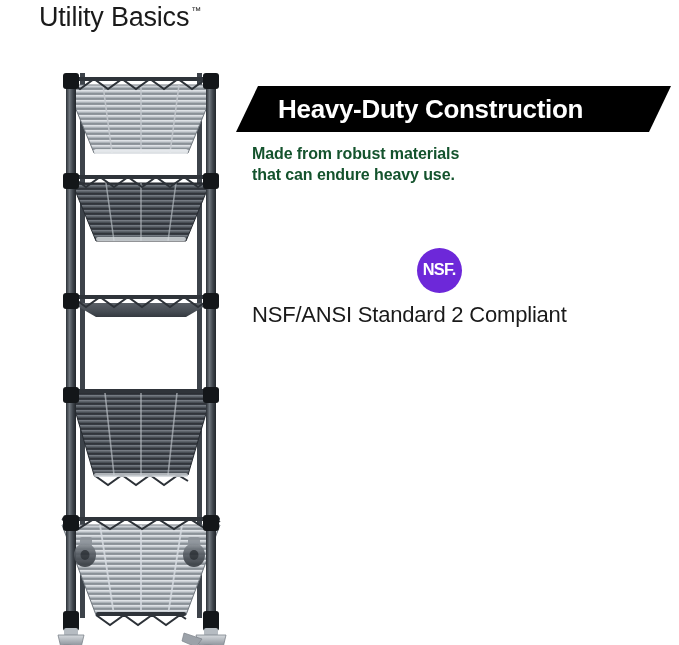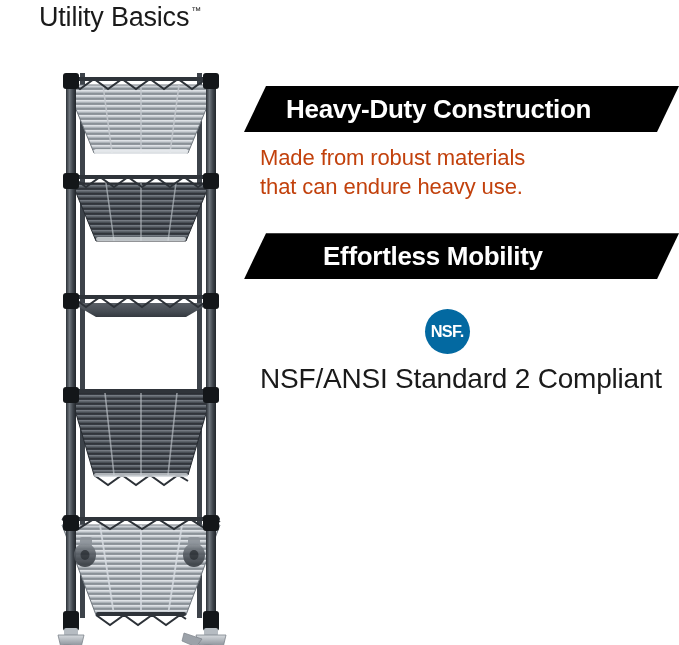--- a/index.html
+++ b/index.html
@@ -47,21 +47,21 @@
     left: 36px;
     top: 55px;
     width: 210px;
     height: 590px;
   }
   #product-photo svg { display: block; }
 
   
   #content-column {
     position: absolute;
-    left: 244px;
+    left: 236px;
     top: 86px;
     width: 435px;
     height: 559px;
   }
 
   
   .banner {
     position: relative;
     height: 46px;
     background: #000000;
@@ -86,24 +86,24 @@
 
   #banner-mobility {
     margin-left: 0;
     width: 435px;
     clip-path: polygon(22px 0, 435px 0, 413px 100%, 0 100%);
   }
   #banner-mobility .banner-label { margin-left: 79px; }
 
   
   .body-text {
-    font-size: 22px;
+    font-size: 16px;
     line-height: 1.30;
-    color: #c2410c;
-    font-weight: 400;
+    color: #14532d;
+    font-weight: 700;
     letter-spacing: -0.1px;
   }
   #para-heavy-duty {
     margin-top: 12px;
     margin-left: 16px;
   }
   #para-mobility {
     margin-top: 14px;
     margin-left: 20px;
   }
@@ -116,37 +116,37 @@
     margin-top: 30px;
     display: flex;
     flex-direction: column;
     align-items: flex-start;
   }
   #nsf-badge {
     margin-left: 181px;
     width: 45px;
     height: 45px;
     border-radius: 50%;
-    background: #0369a1;
+    background: #6d28d9;
     display: flex;
     align-items: center;
     justify-content: center;
   }
   #nsf-badge-text {
     color: #ffffff;
     font-size: 16px;
     font-weight: 700;
     letter-spacing: -0.6px;
     font-family: "Liberation Sans", sans-serif;
     transform: scaleX(1.02);
   }
   #nsf-compliance-line {
     margin-top: 9px;
     margin-left: 16px;
-    font-size: 28px;
+    font-size: 22px;
     letter-spacing: -0.2px;
     color: #1a1a1a;
   }
   #para-nsf-detail {
     margin-top: 18px;
     margin-left: 22px;
   }
 </style>
 </head>
 <body>
@@ -296,23 +296,20 @@
 <div id="content-column">
 
   <div class="banner" id="banner-heavy-duty">
     <span class="banner-label">Heavy-Duty Construction</span>
   </div>
   <div class="body-text" id="para-heavy-duty" style="white-space:pre-line">Made from robust materials
 that can endure heavy use.</div>
 
   <div id="gap-after-first"></div>
 
-  <div class="banner" id="banner-mobility">
-    <span class="banner-label">Effortless Mobility</span>
-  </div>
 
   <div id="nsf-block">
     <div id="nsf-badge">
       <span id="nsf-badge-text">NSF.</span>
     </div>
     <div id="nsf-compliance-line">NSF/ANSI Standard 2 Compliant</div>
   </div>
 
 </div>
 

